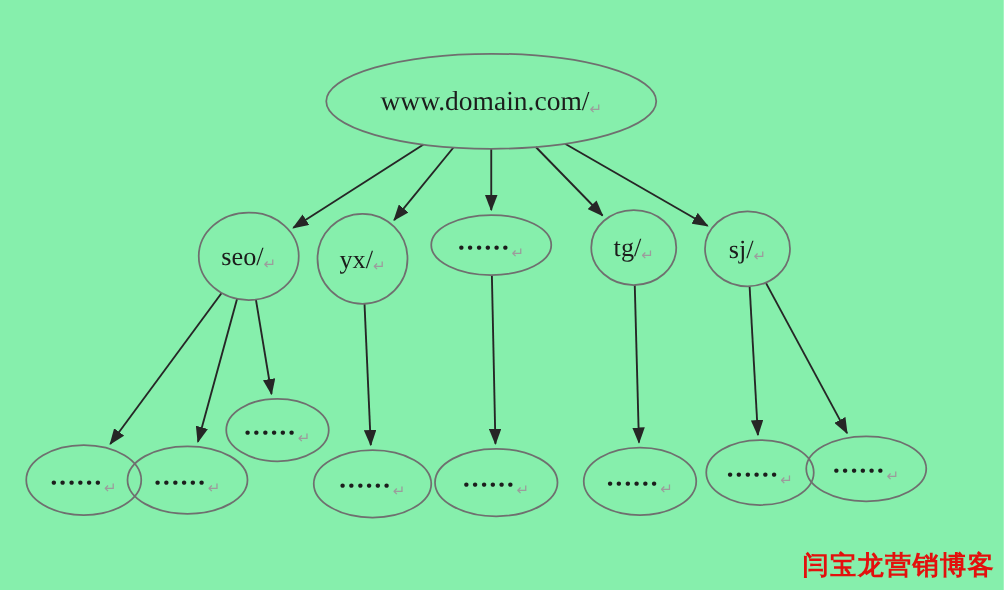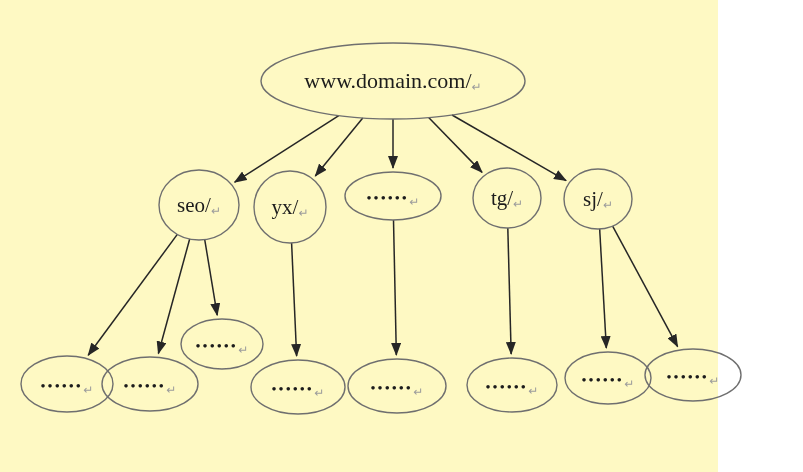--- a/index.html
+++ b/index.html
@@ -8,23 +8,23 @@
     background: #ffffff;
   }
   body {
     width: 803px;
     height: 472px;
     font-family: "Liberation Serif", serif;
     overflow: hidden;
   }
   .stage {
     position: relative;
-    width: 718px;
+    width: 803px;
     height: 472px;
-    background: #fef9c3;
+    background: #86efac;
   }
   svg.diagram {
     position: absolute;
     left: 0;
     top: 0;
   }
   .node-ellipse {
     fill: none;
     stroke-width: 1.4px;
   }
@@ -118,13 +118,14 @@
       </g>
       <g>
         <ellipse cx="608" cy="378" rx="43" ry="26" class="node-ellipse" stroke="#6f6f6f"></ellipse>
         <text x="608" y="384" text-anchor="middle" class="node-text" font-size="13" fill="#1c1c1c" font-weight="bold" letter-spacing="2.5"><tspan>••••••</tspan><tspan font-size="12" font-weight="normal" letter-spacing="0" fill="#9c9c9c" dy="4">↵</tspan></text>
       </g>
       <g>
         <ellipse cx="693" cy="375" rx="48" ry="26" class="node-ellipse" stroke="#6f6f6f"></ellipse>
         <text x="693" y="381" text-anchor="middle" class="node-text" font-size="13" fill="#1c1c1c" font-weight="bold" letter-spacing="2.5"><tspan>••••••</tspan><tspan font-size="12" font-weight="normal" letter-spacing="0" fill="#9c9c9c" dy="4">↵</tspan></text>
       </g>
     </svg>
+  <div class="watermark" style="color: rgb(227, 16, 13);">闫宝龙营销博客</div>
 </div>
 
 </body></html>

